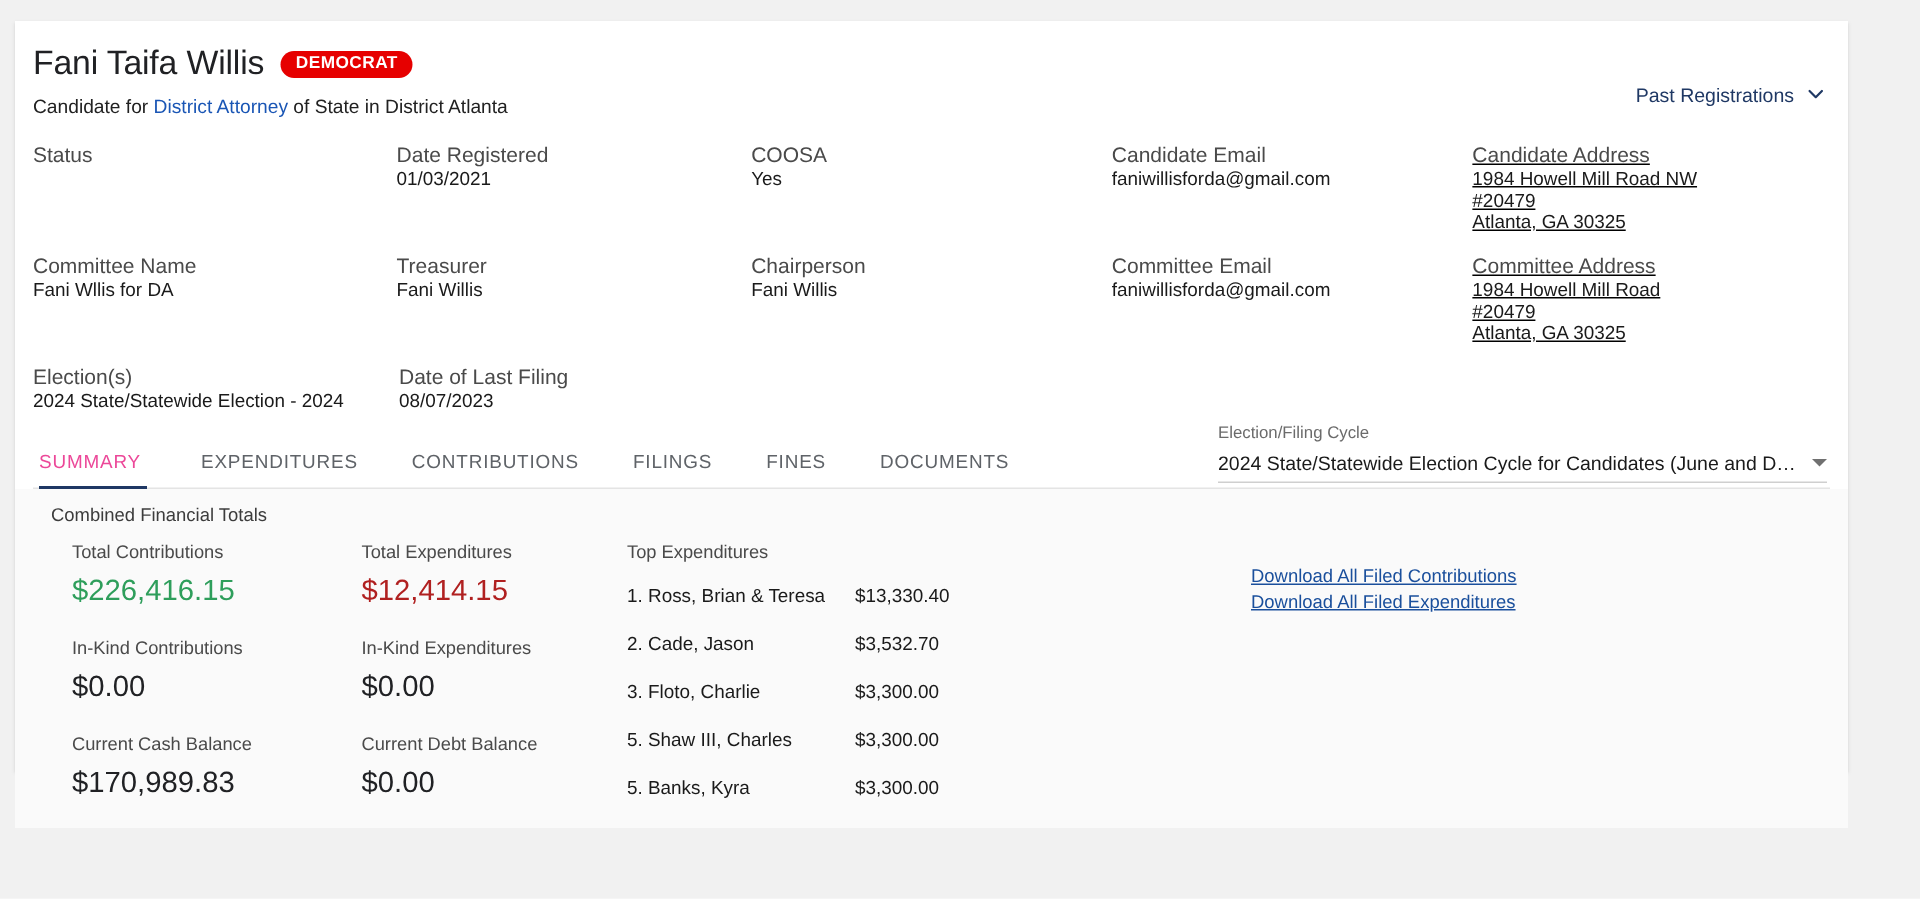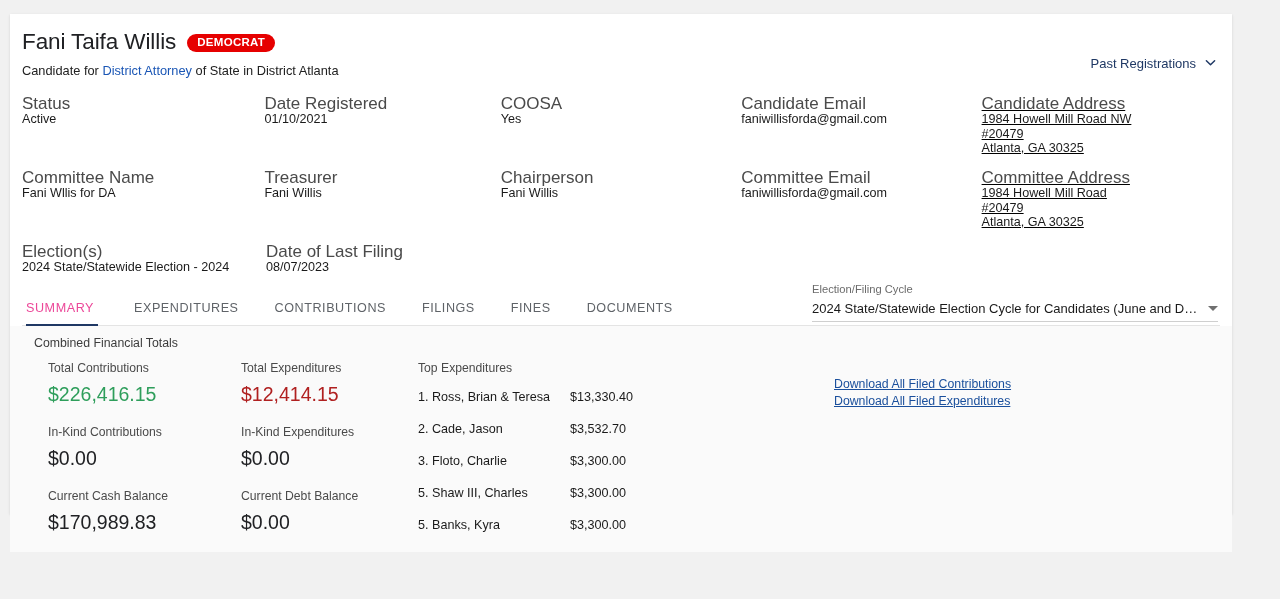--- a/index.html
+++ b/index.html
@@ -95,21 +95,21 @@
   .info-row.r1 { height: 74px; }
   .info-row.r2 { height: 74px; }
   .info-row.r3 { height: 42px; }
   .info-cell { padding-right: 10px; }
   .c1 { width: 244px; }
   .c2 { width: 238px; }
   .c3 { width: 242px; }
   .c4 { width: 242px; }
   .c5 { width: 240px; text-decoration: underline; }
   .info-label {
-    font-size: 17px;
+    font-size: 14px;
     color: #4a4a4a;
     line-height: 15px;
     margin-bottom: 1px;
   }
   .info-value {
     font-size: 12.6px;
     color: #1a1a1a;
     line-height: 14.5px;
   }
   .info-value div { line-height: 14.5px; }
@@ -271,25 +271,24 @@
             </svg>
         </span>
       </div>
     </div>
 
     <div class="info-grid">
 
       <div class="info-row r1">
         <div class="info-cell c1">
           <div class="info-label">Status</div>
-          <div class="info-value">Active</div>
         </div>
         <div class="info-cell c2">
           <div class="info-label">Date Registered</div>
-          <div class="info-value">01/10/2021</div>
+          <div class="info-value">01/03/2021</div>
         </div>
         <div class="info-cell c3">
           <div class="info-label">COOSA</div>
           <div class="info-value">Yes</div>
         </div>
         <div class="info-cell c4">
           <div class="info-label">Candidate Email</div>
           <div class="info-value">faniwillisforda@gmail.com</div>
         </div>
         <div class="info-cell c5">

